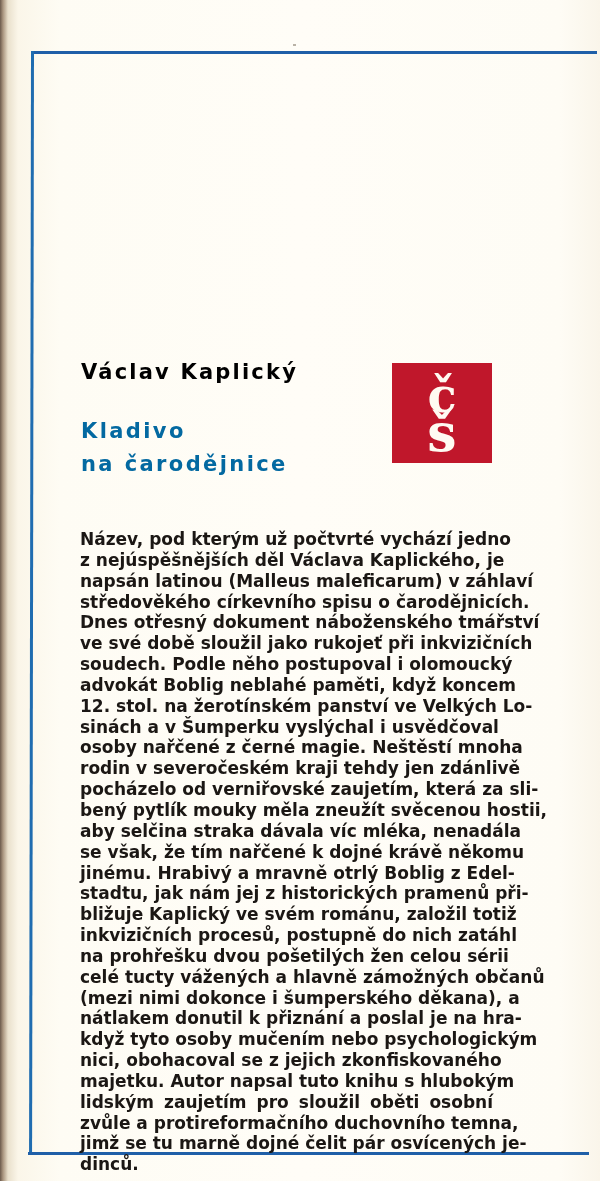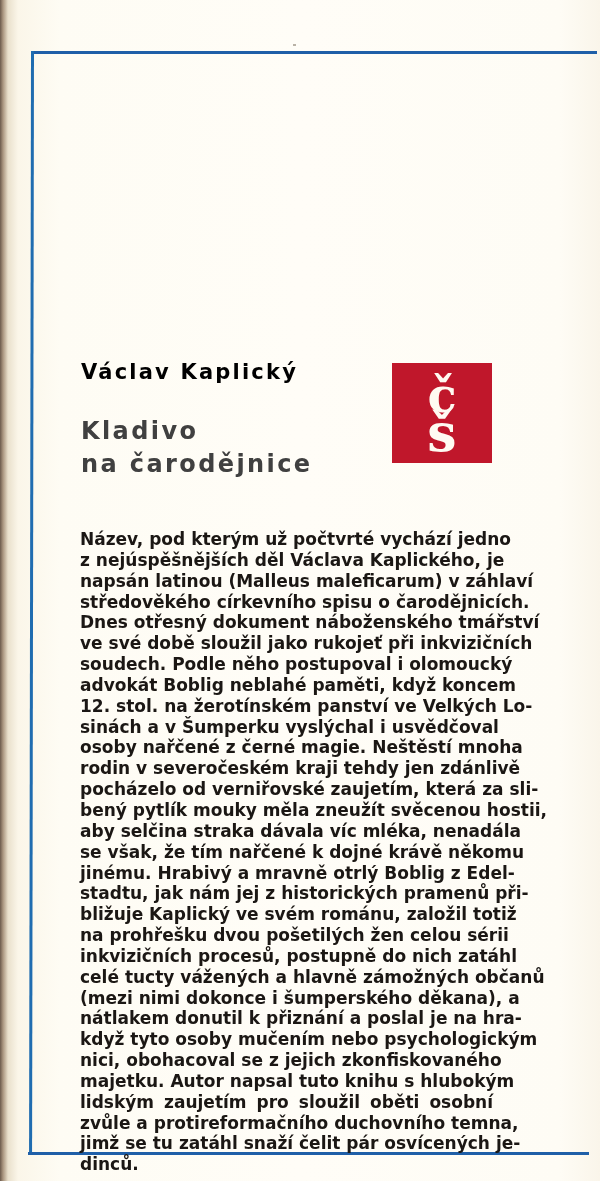--- a/index.html
+++ b/index.html
@@ -53,25 +53,25 @@
       top: 360px;
       font-size: 21px;
       font-weight: bold;
       letter-spacing: 2.2px;
       color: #000000;
     }
     .title {
       position: absolute;
       left: 81px;
       top: 415px;
-      font-size: 24px;
+      font-size: 21px;
       font-weight: bold;
       letter-spacing: 2.4px;
       line-height: 33px;
-      color: #404040;
+      color: #0369a1;
     }
     .title div { white-space: nowrap; }
     .logo {
       position: absolute;
       left: 392px;
       top: 363px;
       width: 100px;
       height: 100px;
       background: #c0172b;
       overflow: hidden;
@@ -153,25 +153,25 @@
     <span class="line">sinách a v Šumperku vyslýchal i usvědčoval</span>
     <span class="line">osoby nařčené z černé magie. Neštěstí mnoha</span>
     <span class="line">rodin v severočeském kraji tehdy jen zdánlivě</span>
     <span class="line">pocházelo od verniřovské zaujetím, která za sli-</span>
     <span class="line">bený pytlík mouky měla zneužít svěcenou hostii,</span>
     <span class="line">aby selčina straka dávala víc mléka, nenadála</span>
     <span class="line">se však, že tím nařčené k dojné krávě někomu</span>
     <span class="line">jinému. Hrabivý a mravně otrlý Boblig z Edel-</span>
     <span class="line">stadtu, jak nám jej z historických pramenů při-</span>
     <span class="line">bližuje Kaplický ve svém románu, založil totiž</span>
+    <span class="line">inkvizičních procesů, postupně do nich zatáhl</span>
     <span class="line">na prohřešku dvou pošetilých žen celou sérii</span>
-    <span class="line">inkvizičních procesů, postupně do nich zatáhl</span>
     <span class="line">celé tucty vážených a hlavně zámožných občanů</span>
     <span class="line">(mezi nimi dokonce i šumperského děkana), a</span>
     <span class="line">nátlakem donutil k přiznání a poslal je na hra-</span>
     <span class="line">když tyto osoby mučením nebo psychologickým</span>
     <span class="line">nici, obohacoval se z jejich zkonfiskovaného</span>
     <span class="line">majetku. Autor napsal tuto knihu s hlubokým</span>
     <span class="line">lidským zaujetím pro sloužil oběti osobní</span>
     <span class="line">zvůle a protireformačního duchovního temna,</span>
-    <span class="line">jimž se tu zatáhl snaží čelit pár osvícených je-</span>
+    <span class="line">jimž se tu marně dojné čelit pár osvícených je-</span>
     <span class="line last">dinců.</span>
   </div>
 
 </body></html>

